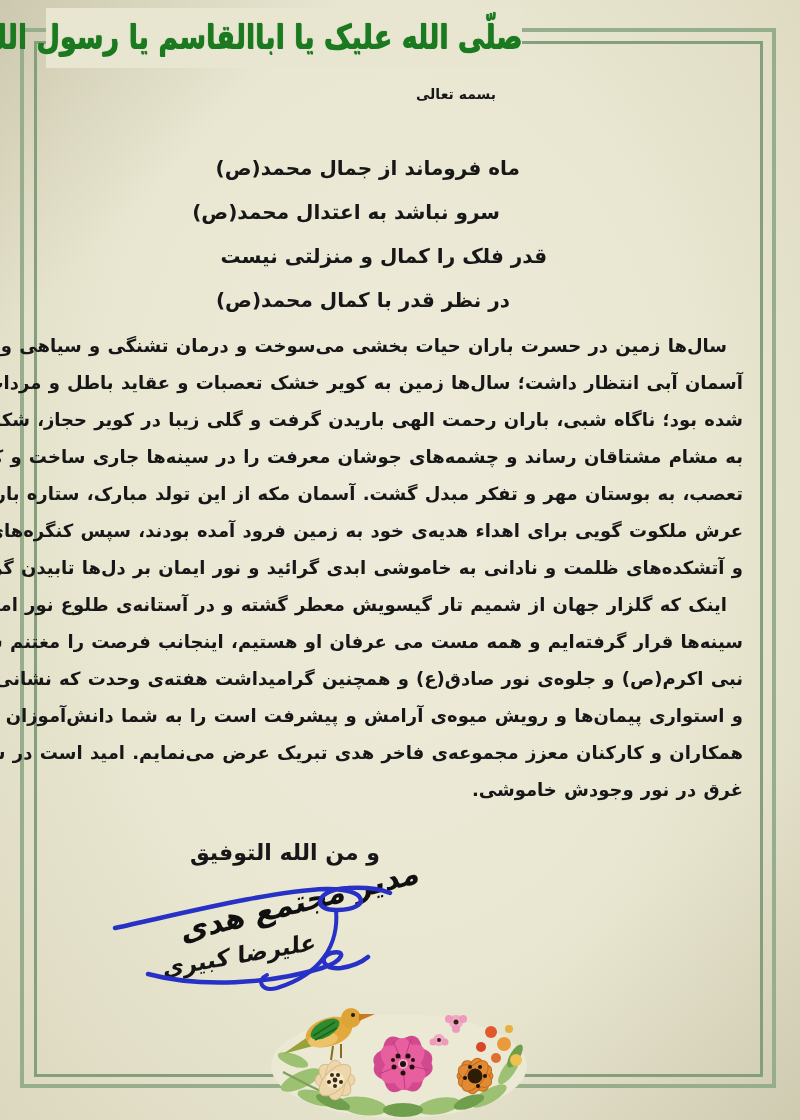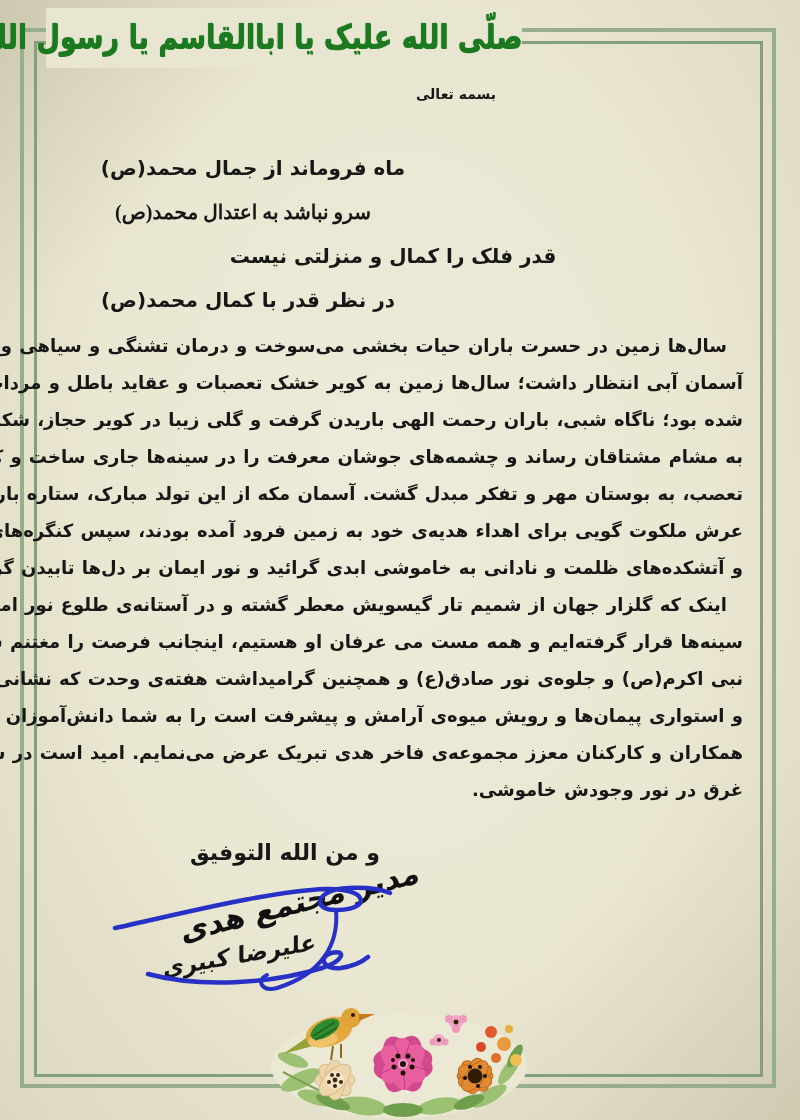--- a/index.html
+++ b/index.html
@@ -23,24 +23,24 @@
     direction:rtl;text-align:right;white-space:nowrap;line-height:62px;
     font-size:33px;font-weight:bold;color:#1b7a20;
     text-shadow:0 0 1px #1b7a20, .5px .5px 0 #1b7a20;
   }
   .calligraphy .inner{display:inline-block;transform:scaleX(.82);transform-origin:right center;}
   
   .basmala{position:absolute;left:0;right:0;top:86px;text-align:center;
     font-size:14px;font-weight:bold;direction:rtl;}
   .basmala span{display:inline-block;transform:translateX(56px);}
   
-  .poem{position:absolute;left:0;right:14px;top:146px;direction:rtl;text-align:center;}
+  .poem{position:absolute;left:0;right:0;top:146px;direction:rtl;}
   .poem .pline{height:44px;line-height:44px;font-size:20px;font-weight:bold;white-space:nowrap;}
-  .pl0{padding-right:280px;} .pl1{padding-right:300px;font-family:Liberation Serif, serif;}
-  .pl2{} .pl3{padding-right:290px;}
+  .pl0{padding-right:280px;} .pl1{padding-right:300px;}
+  .pl2{padding-right:253px;} .pl3{padding-right:290px;}
   
   .body-text{position:absolute;left:57px;top:327px;width:686px;direction:rtl;}
   .bline{height:37px;line-height:37px;font-size:18px;font-weight:bold;
     text-align:justify;text-align-last:justify;overflow:visible;white-space:nowrap;
     word-spacing:1px;}
   .indent{text-indent:16px;}
   .para-last{text-align-last:right;}
   
   .closing{position:absolute;top:840px;right:420px;direction:rtl;
     font-size:22px;font-weight:bold;white-space:nowrap;}

